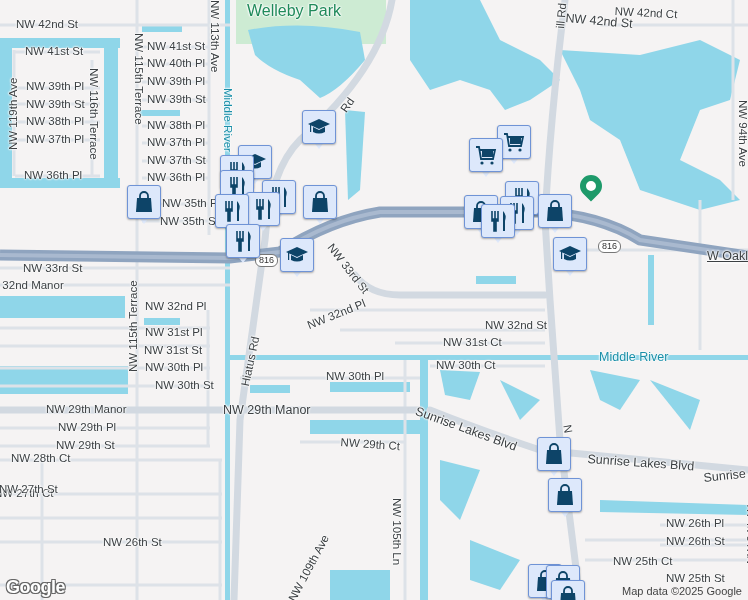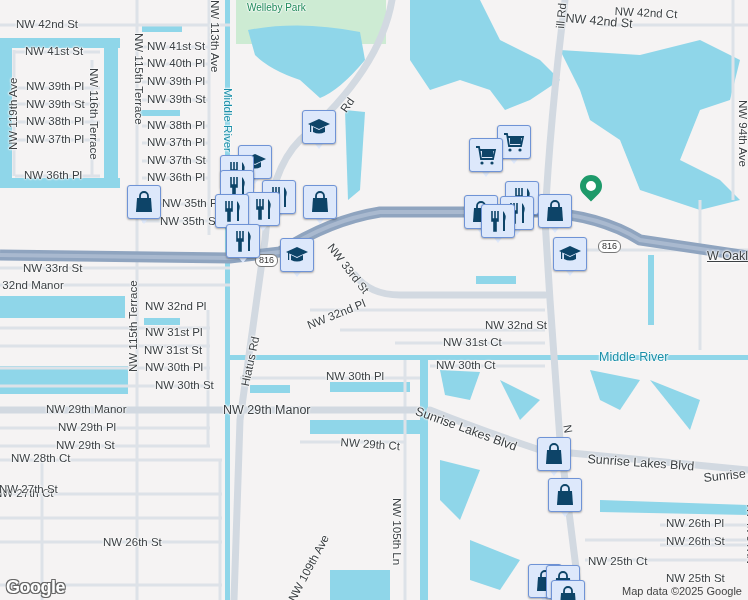--- a/index.html
+++ b/index.html
@@ -2,21 +2,21 @@
 <html><head>
 <meta charset="utf-8">
 <style>
   html,body{margin:0;padding:0;}
   body{width:748px;height:600px;overflow:hidden;background:#f5f3f3;font-family:"Liberation Sans",sans-serif;}
   #map{position:relative;width:748px;height:600px;overflow:hidden;background:#f5f3f3;}
   #map svg.base{position:absolute;left:0;top:0;}
   .lbl{position:absolute;font-size:11.5px;color:#3c4043;white-space:nowrap;line-height:1;
        text-shadow:0 0 2px #fff,0 0 2px #fff,0 0 2px #fff,0 0 3px #fff;transform-origin:0 0;}
   .lbl.water{color:#1a8fa8;}
-  .lbl.park{color:#1f8a5a;font-size:10px;}
+  .lbl.park{color:#1f8a5a;font-size:16px;}
   .lbl.big{font-size:12.5px;}
   .pin{position:absolute;width:34px;height:44px;}
   .pin .box{position:absolute;left:0;top:0;width:32px;height:32px;background:#dde8fb;border:1px solid #6f93d6;border-radius:3px;box-shadow:0 1px 2px rgba(0,0,0,.3);display:flex;align-items:center;justify-content:center;}
   .pin .tail{position:absolute;left:10px;top:30px;width:0;height:0;border-left:7px solid transparent;border-right:7px solid transparent;border-top:9px solid #dde8fb;}
   .pin svg{width:24px;height:24px;}
   .shield{position:absolute;font-size:9px;color:#333;background:#fff;border:1px solid #777;border-radius:6px;padding:0 3px;line-height:11px;}
   .attrib{position:absolute;right:4px;bottom:3px;font-size:11px;color:#444;background:rgba(245,243,243,.8);padding:0 2px;margin-left:32px;}
   .glogo{position:absolute;left:6px;bottom:2px;font-size:18px;font-weight:bold;color:#fff;letter-spacing:-.5px;
          text-shadow:-1px -1px 0 #666,1px -1px 0 #666,-1px 1px 0 #666,1px 1px 0 #666;}
   .poi{position:absolute;width:22px;height:22px;border-radius:50% 50% 50% 0;background:#1e9a6a;transform:rotate(-45deg);}
@@ -187,21 +187,21 @@
   <div class="lbl" style="left:-6px;top:488px;">NW 27th Ct</div>
   <div class="lbl" style="left:-1px;top:484px;">NW 27th St</div>
   <div class="lbl" style="left:103px;top:537px;">NW 26th St</div>
   <div class="lbl" style="left:287px;top:598px;transform:rotate(-62deg);">NW 109th Ave</div>
   <div class="lbl" style="left:402px;top:498px;transform:rotate(90deg);">NW 105th Ln</div>
   <div class="lbl big" style="left:418px;top:405px;transform:rotate(20deg);">Sunrise Lakes Blvd</div>
   <div class="lbl big" style="left:588px;top:453px;transform:rotate(4deg);">Sunrise Lakes Blvd</div>
   <div class="lbl big" style="left:703px;top:472px;transform:rotate(-6deg);">Sunrise</div>
   <div class="lbl" style="left:666px;top:518px;">NW 26th Pl</div>
   <div class="lbl" style="left:666px;top:536px;">NW 26th St</div>
-  <div class="lbl" style="left:588px;top:556px;">NW 25th Ct</div>
+  <div class="lbl" style="left:613px;top:556px;">NW 25th Ct</div>
   <div class="lbl" style="left:666px;top:573px;">NW 25th St</div>
   <div class="lbl" style="left:746px;top:494px;transform:rotate(-90deg) translateX(-70px);">NW 94th Way</div>
   <div class="lbl" style="left:748px;top:100px;transform:rotate(90deg);">NW 94th Ave</div>
   <div class="lbl big" style="left:566px;top:12px;transform:rotate(5deg);">NW 42nd St</div>
   <div class="lbl" style="left:615px;top:6px;transform:rotate(3deg);">NW 42nd Ct</div>
   <div class="lbl" style="left:555px;top:28px;transform:rotate(-85deg);">ill Rd</div>
   <div class="lbl big" style="left:707px;top:250px;text-decoration:underline;">W Oakl</div>
   <div class="lbl" style="left:572px;top:424px;transform:rotate(80deg);">N</div>
 
   <div class="shield" style="left:255px;top:254px;">816</div>

